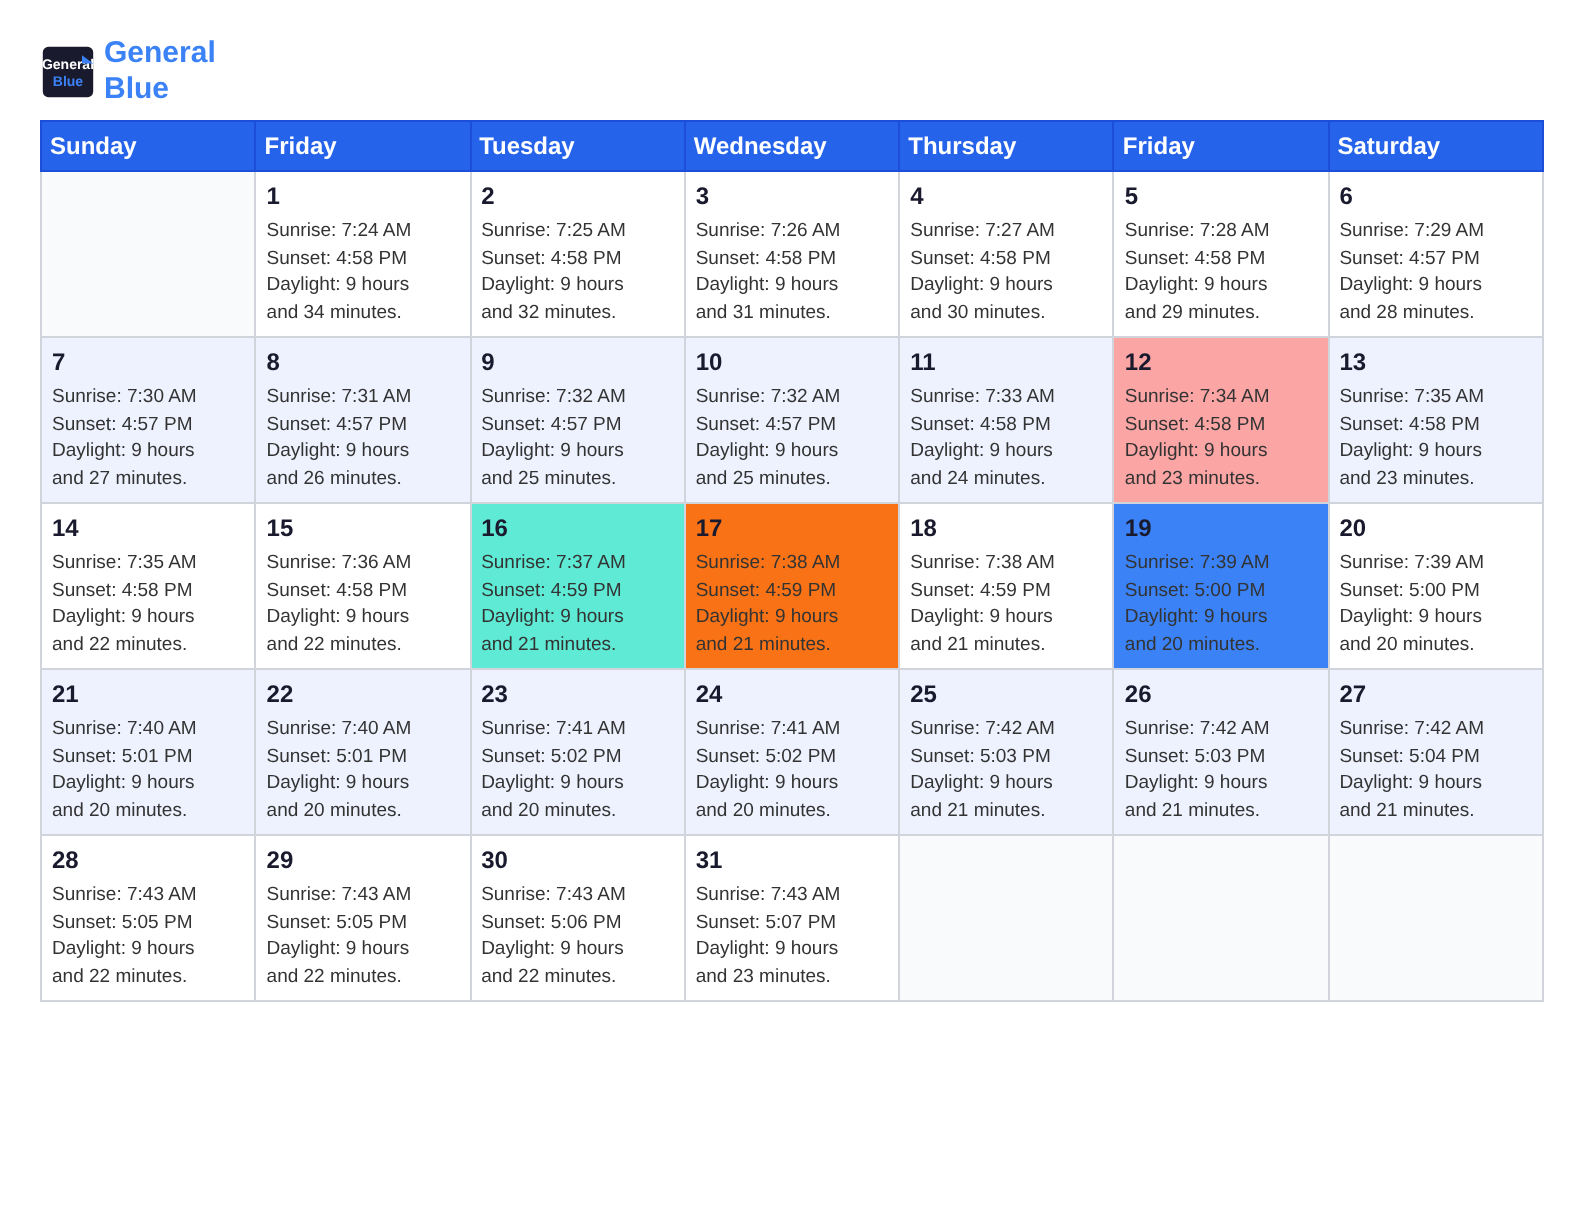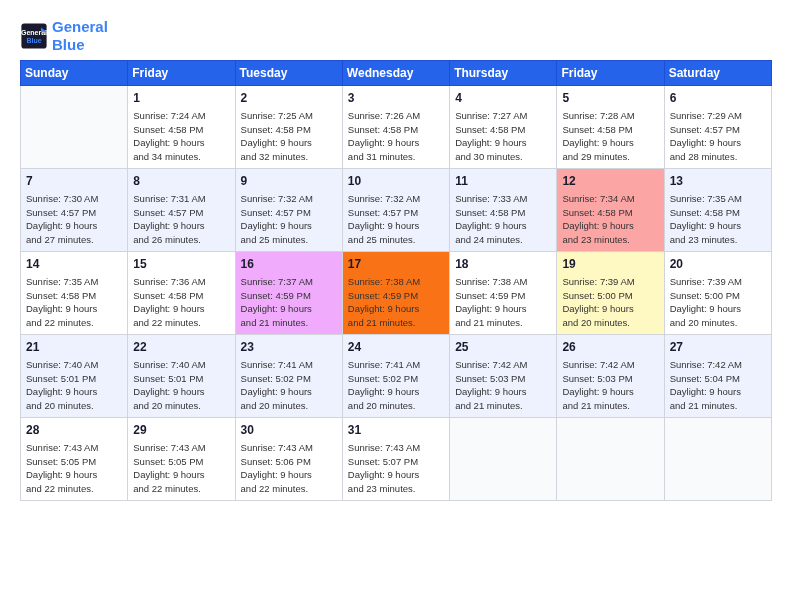--- a/index.html
+++ b/index.html
@@ -195,33 +195,33 @@
         </tr>
         <tr>
           <td style="background: rgb(255, 255, 255);">
             <span class="day-number">14</span>
             <div class="cell-text">Sunrise: 7:35 AM<br>Sunset: 4:58 PM<br>Daylight: 9 hours<br>and 22 minutes.</div>
           </td>
           <td style="background: rgb(255, 255, 255);">
             <span class="day-number">15</span>
             <div class="cell-text">Sunrise: 7:36 AM<br>Sunset: 4:58 PM<br>Daylight: 9 hours<br>and 22 minutes.</div>
           </td>
-          <td style="background: #f0abfc;">
+          <td style="background: #5eead4;">
             <span class="day-number">16</span>
             <div class="cell-text">Sunrise: 7:37 AM<br>Sunset: 4:59 PM<br>Daylight: 9 hours<br>and 21 minutes.</div>
           </td>
           <td style="background: #f97316;">
             <span class="day-number">17</span>
             <div class="cell-text">Sunrise: 7:38 AM<br>Sunset: 4:59 PM<br>Daylight: 9 hours<br>and 21 minutes.</div>
           </td>
           <td style="background: rgb(255, 255, 255);">
             <span class="day-number">18</span>
             <div class="cell-text">Sunrise: 7:38 AM<br>Sunset: 4:59 PM<br>Daylight: 9 hours<br>and 21 minutes.</div>
           </td>
-          <td style="background: #fef9c3;">
+          <td style="background: #3b82f6;">
             <span class="day-number">19</span>
             <div class="cell-text">Sunrise: 7:39 AM<br>Sunset: 5:00 PM<br>Daylight: 9 hours<br>and 20 minutes.</div>
           </td>
           <td style="background: rgb(255, 255, 255);">
             <span class="day-number">20</span>
             <div class="cell-text">Sunrise: 7:39 AM<br>Sunset: 5:00 PM<br>Daylight: 9 hours<br>and 20 minutes.</div>
           </td>
         </tr>
         <tr>
           <td style="background: rgb(238, 242, 255); margin-left: 44px;">

